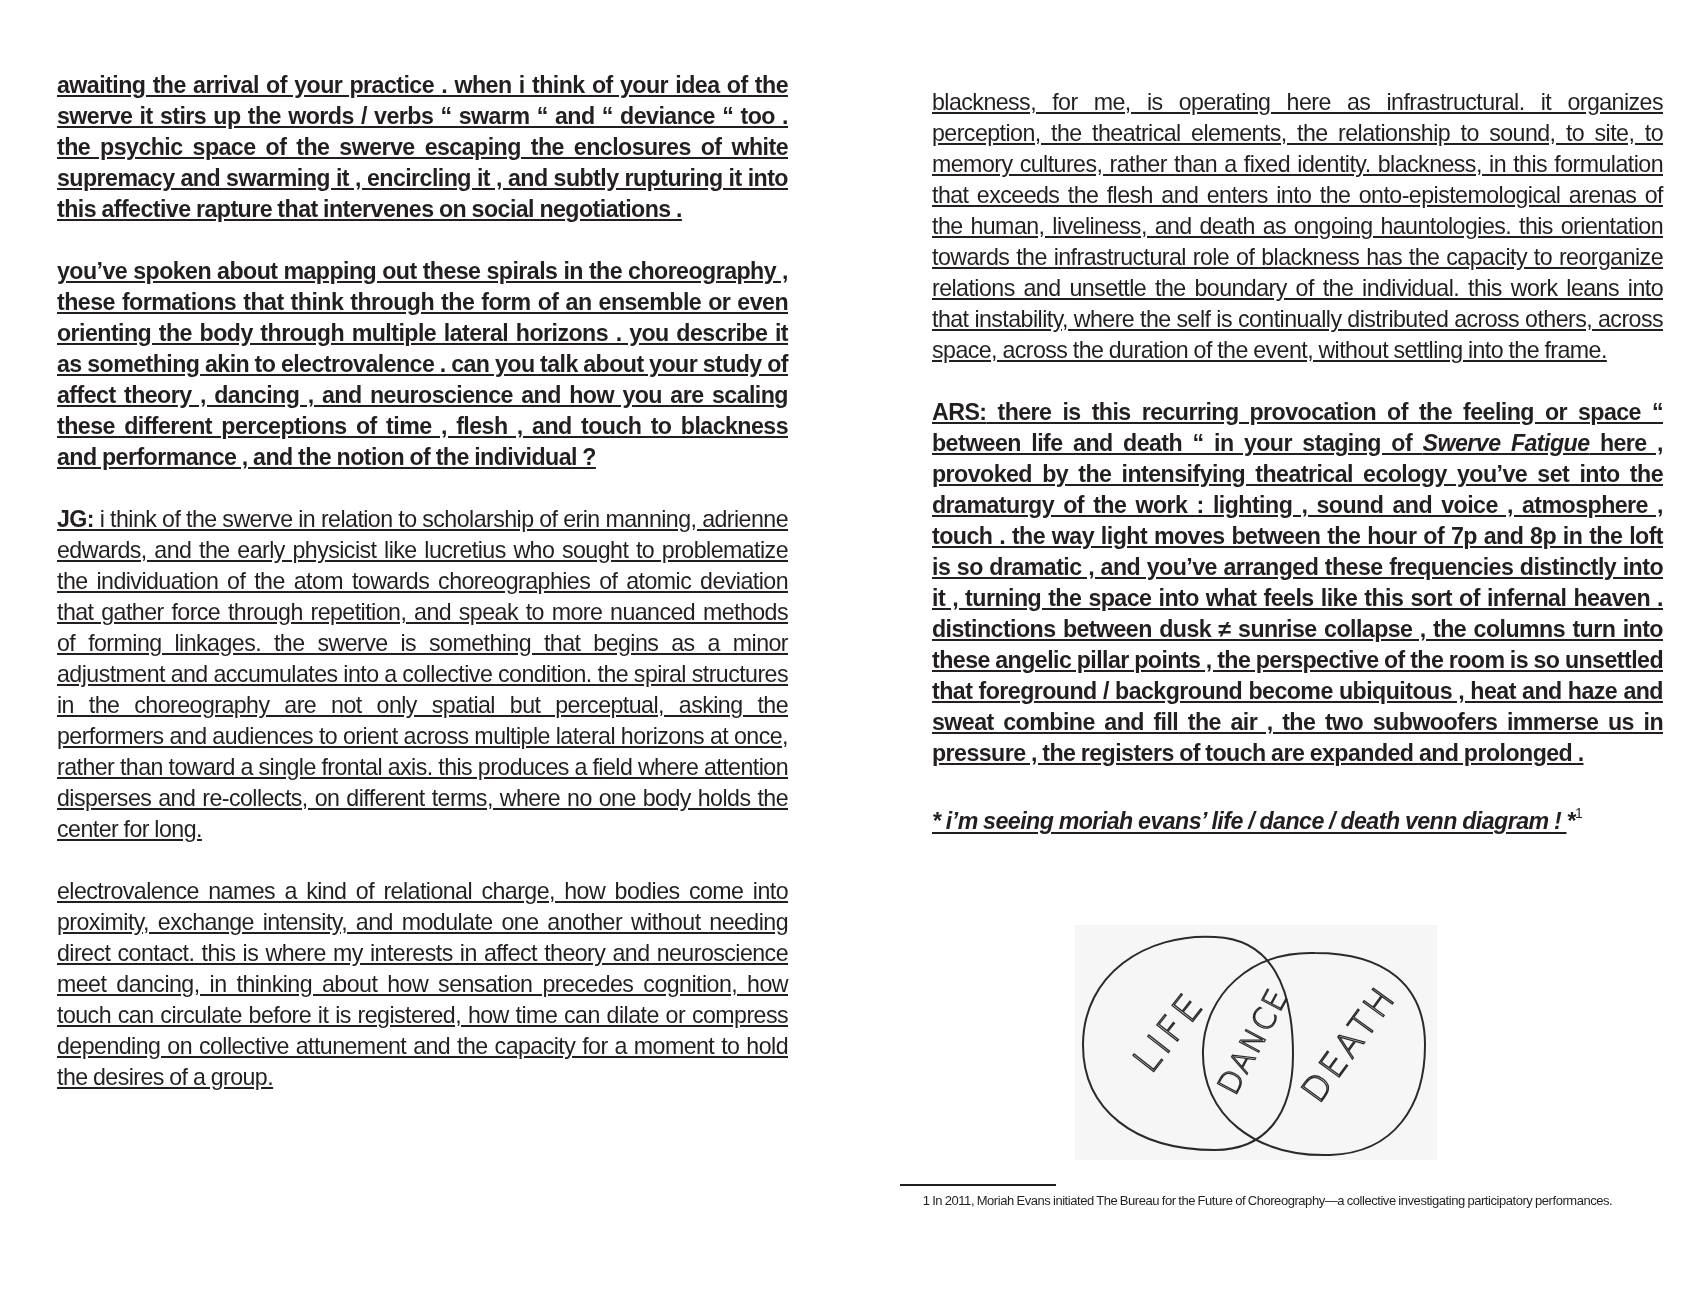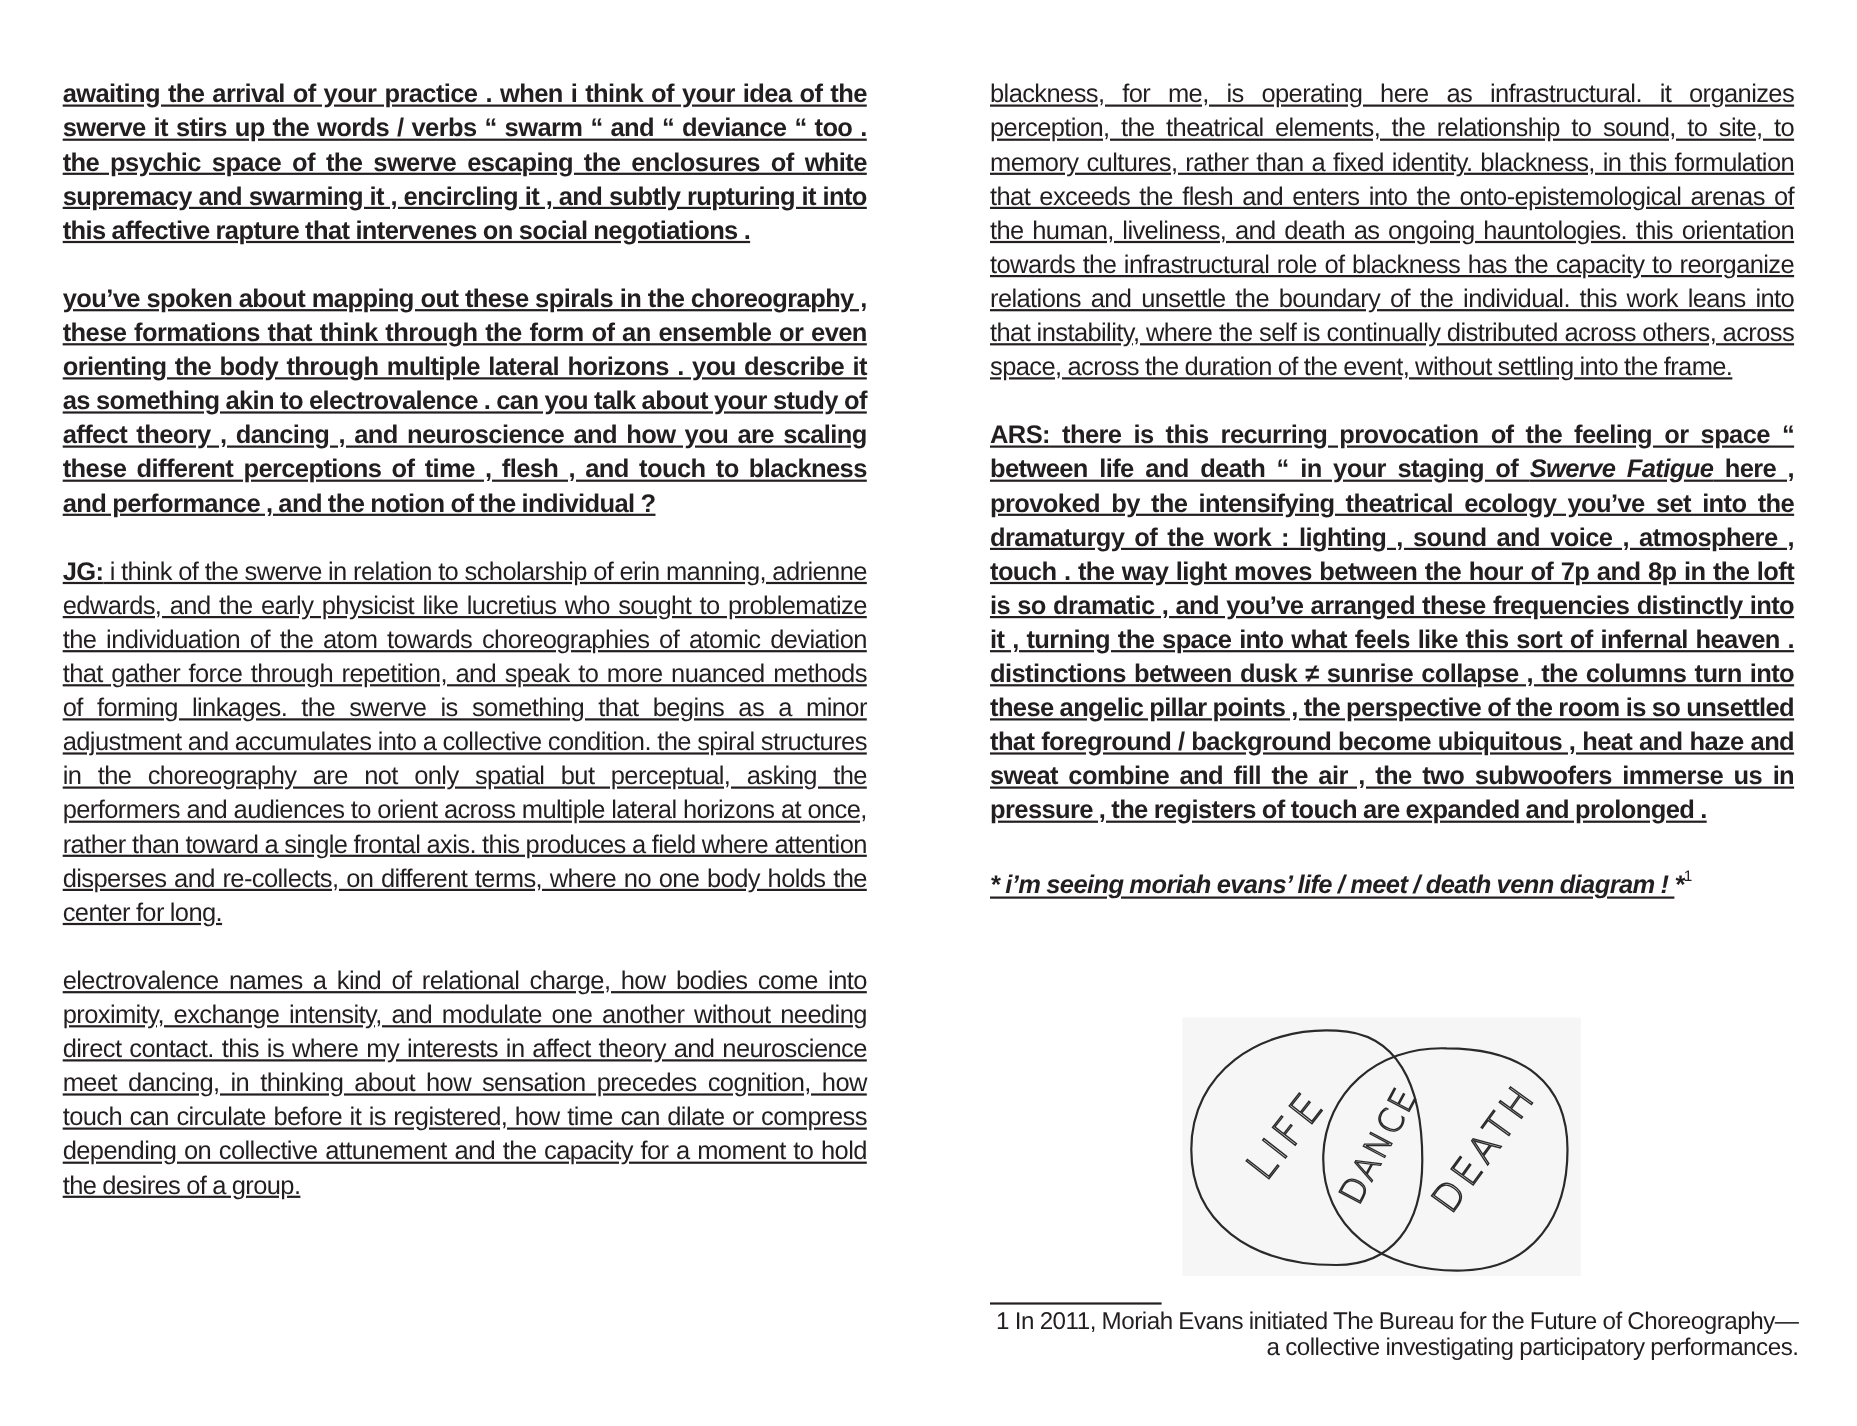--- a/index.html
+++ b/index.html
@@ -20,21 +20,21 @@
       top: 70px;
       width: 731px;
       font-size: 23.2px;
       line-height: 31px;
       text-align: justify;
       letter-spacing: -0.55px;
       word-spacing: -0.5px;
       font-stretch: condensed;
     }
     .column.left { left: 57px; }
-    .column.right { left: 900px; }
+    .column.right { left: 932px; margin-top: 17px; }
     .para {
       margin: 0 0 31px 0;
       text-decoration: underline;
     }
     .para.bold { font-weight: bold; }
     .speaker { font-weight: bold; }
     .em { font-style: italic; }
     .aside {
       margin: 0 0 18px 0;
       font-weight: bold;
@@ -68,41 +68,41 @@
       top: 1184px;
       width: 156px;
       height: 0;
       border-top: 2px solid #231f20;
     }
     .footnote {
       position: absolute;
       left: 900px;
       top: 1189px;
       width: 735px;
-      font-size: 22px;
+      font-size: 13px;
       line-height: 24px;
       letter-spacing: -0.45px;
       word-spacing: -0.5px;
-      text-align: right;
+      text-align: center;
     }
   </style>
 </head>
 <body>
 
 <div class="column left">
   <p class="para bold">awaiting the arrival of your practice . when i think of your idea of the swerve it stirs up the words / verbs “ swarm “ and “ deviance “ too . the psychic space of the swerve escaping the enclosures of white supremacy and swarming it , encircling it , and subtly rupturing it into this affective rapture that intervenes on social negotiations .</p>
   <p class="para bold">you’ve spoken about mapping out these spirals in the choreography , these formations that think through the form of an ensemble or even orienting the body through multiple lateral horizons . you describe it as something akin to electrovalence . can you talk about your study of affect theory , dancing , and neuroscience and how you are scaling these different perceptions of time , flesh , and touch to blackness and performance , and the notion of the individual ?</p>
   <p class="para"><span class="speaker">JG:</span><span> i think of the swerve in relation to scholarship of erin manning, adrienne edwards, and the early physicist like lucretius who sought to problematize the individuation of the atom towards choreographies of atomic deviation that gather force through repetition, and speak to more nuanced methods of forming linkages. the swerve is something that begins as a minor adjustment and accumulates into a collective condition. the spiral structures in the choreography are not only spatial but perceptual, asking the performers and audiences to orient across multiple lateral horizons at once, rather than toward a single frontal axis. this produces a field where attention disperses and re-collects, on different terms, where no one body holds the center for long.</span></p>
   <p class="para">electrovalence names a kind of relational charge, how bodies come into proximity, exchange intensity, and modulate one another without needing direct contact. this is where my interests in affect theory and neuroscience meet dancing, in thinking about how sensation precedes cognition, how touch can circulate before it is registered, how time can dilate or compress depending on collective attunement and the capacity for a moment to hold the desires of a group.</p>
 </div>
 
 <div class="column right">
   <p class="para">blackness, for me, is operating here as infrastructural. it organizes perception, the theatrical elements, the relationship to sound, to site, to memory cultures, rather than a fixed identity. blackness, in this formulation that exceeds the flesh and enters into the onto-epistemological arenas of the human, liveliness, and death as ongoing hauntologies. this orientation towards the infrastructural role of blackness has the capacity to reorganize relations and unsettle the boundary of the individual. this work leans into that instability, where the self is continually distributed across others, across space, across the duration of the event, without settling into the frame.</p>
   <p class="para bold"><span class="speaker">ARS:</span><span> there is this recurring provocation of the feeling or space “ between life and death “ in your staging of </span><span class="em">Swerve Fatigue</span><span> here , provoked by the intensifying theatrical ecology you’ve set into the dramaturgy of the work : lighting , sound and voice , atmosphere , touch . the way light moves between the hour of 7p and 8p in the loft is so dramatic , and you’ve arranged these frequencies distinctly into it , turning the space into what feels like this sort of infernal heaven . distinctions between dusk ≠ sunrise collapse , the columns turn into these angelic pillar points , the perspective of the room is so unsettled that foreground / background become ubiquitous , heat and haze and sweat combine and fill the air , the two subwoofers immerse us in pressure , the registers of touch are expanded and prolonged .</span></p>
-  <p class="aside"><span class="aside-text">* i’m seeing moriah evans’  life / meet / death venn diagram ! </span><span>*</span><sup>1</sup></p>
+  <p class="aside"><span class="aside-text">* i’m seeing moriah evans’  life / dance / death venn diagram ! </span><span>*</span><sup>1</sup></p>
 </div>
 
 <div class="venn-wrap">
   <svg width="362" height="235" viewBox="0 0 362 235">
 
     <path d="M 140 12 C 70 8, 8 50, 8 120 C 8 185, 60 225, 140 225 C 190 225, 218 190, 218 130 C 218 60, 195 14, 140 12 Z" fill="none" stroke="#2a2a2a" stroke-width="2"></path>
 
     <path d="M 240 28 C 175 26, 130 70, 128 125 C 126 190, 180 232, 255 230 C 320 228, 350 180, 350 120 C 350 60, 310 28, 240 28 Z" fill="none" stroke="#2a2a2a" stroke-width="2"></path>
 
     <text x="76" y="150" transform="rotate(-52 76 150)" font-family="DejaVu Sans, sans-serif" font-size="36" font-weight="200" fill="none" stroke="#2a2a2a" stroke-width="1.3" letter-spacing="4">LIFE</text>

